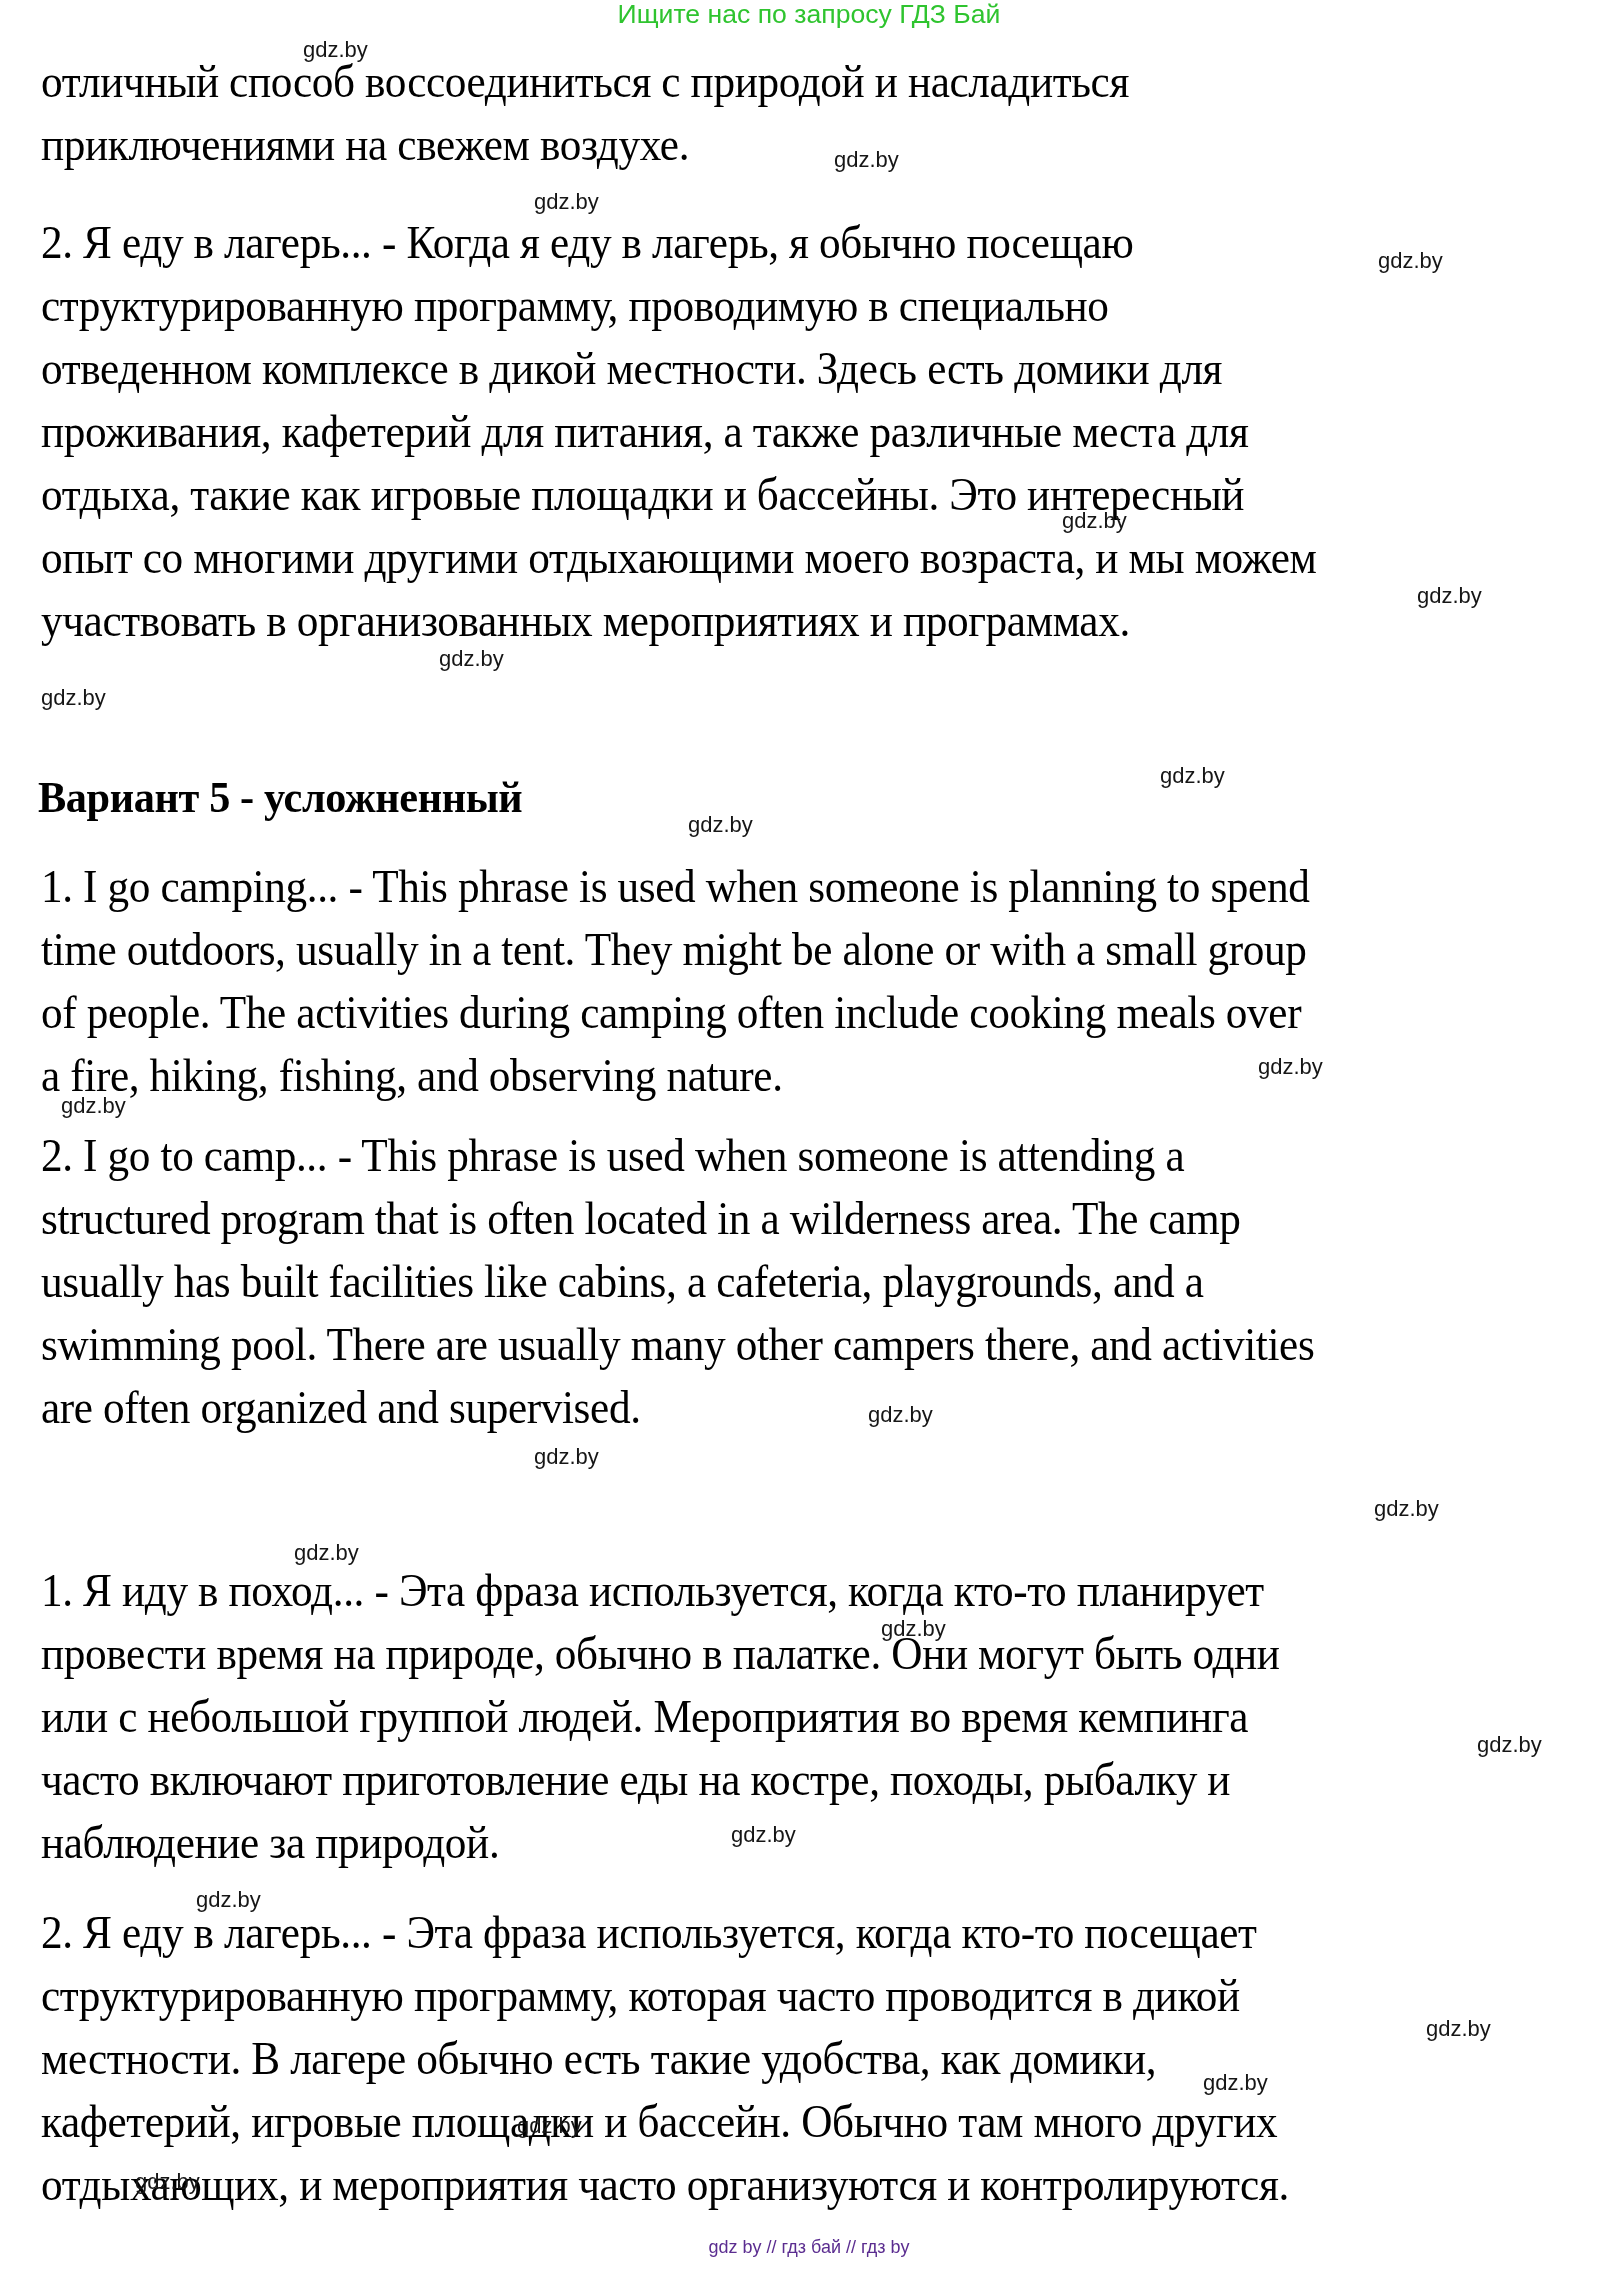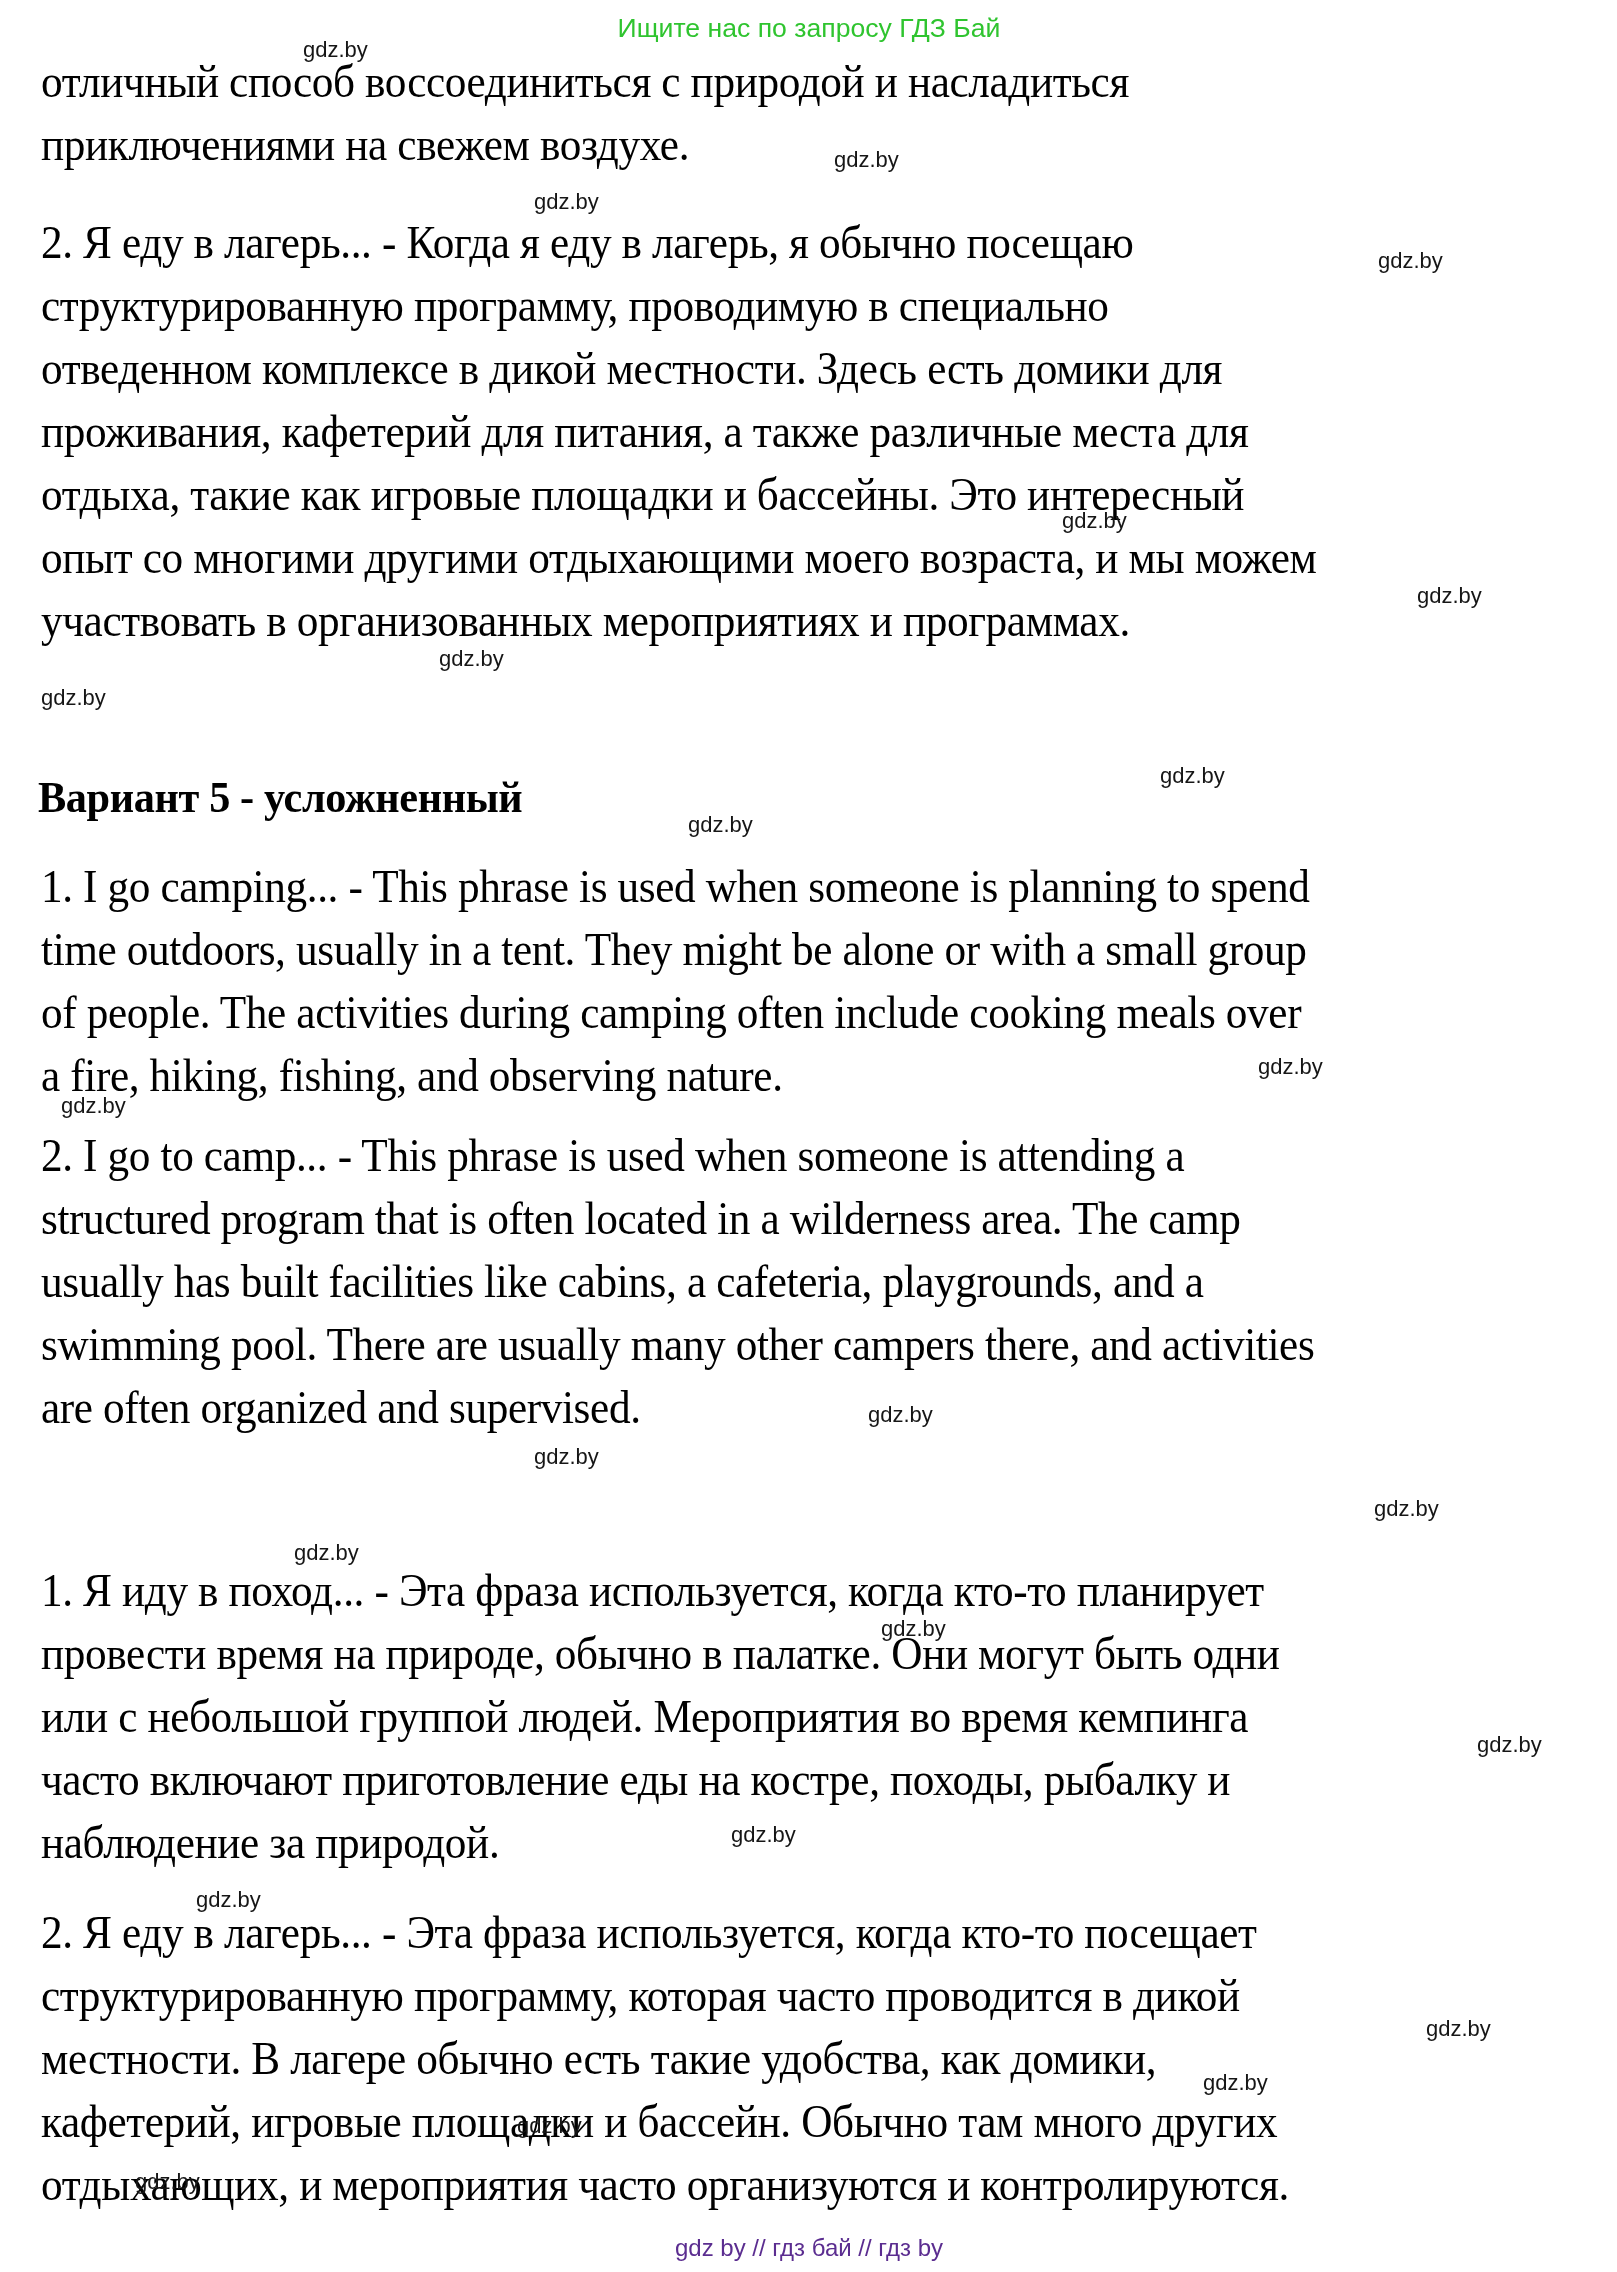--- a/index.html
+++ b/index.html
@@ -1,21 +1,21 @@
 <!DOCTYPE html>
 <html style="font-size:13.7px"><head>
 <meta charset="utf-8">
 <style>
   html,body{margin:0;padding:0;background:#ffffff;}
   .page{position:relative;width:1618px;height:2273px;background:#ffffff;overflow:hidden;
         font-family:"Liberation Serif",serif;color:#000;}
-  .promo-top{position:absolute;top:14px;left:0;width:100%;text-align:center;
+  .promo-top{position:absolute;top:0;left:0;width:100%;text-align:center;
         font-family:"Liberation Sans",sans-serif;font-size:26.6px;line-height:29px;color:#2fc42f;}
   .promo-bottom{position:absolute;top:2232px;left:0;width:100%;text-align:center;
-        font-family:"Liberation Sans",sans-serif;font-size:24px;line-height:31px;color:#5b2d90;}
+        font-family:"Liberation Sans",sans-serif;font-size:18px;line-height:31px;color:#5b2d90;}
   .para{position:absolute;left:41px;font-size:46px;line-height:63px;letter-spacing:-0.4px;
         transform:scaleX(0.94);transform-origin:0 0;}
   .para .line{white-space:nowrap;}
   .heading{position:absolute;left:38px;top:772px;font-size:45px;line-height:51px;font-weight:bold;
         letter-spacing:-0.4px;white-space:nowrap;transform:scaleX(0.94);transform-origin:0 0;}
   .wm{position:absolute;font-family:"Liberation Sans",sans-serif;font-size:22px;line-height:26px;
         color:#161616;white-space:nowrap;text-align:right;}
 </style>
 </head>
 <body>

